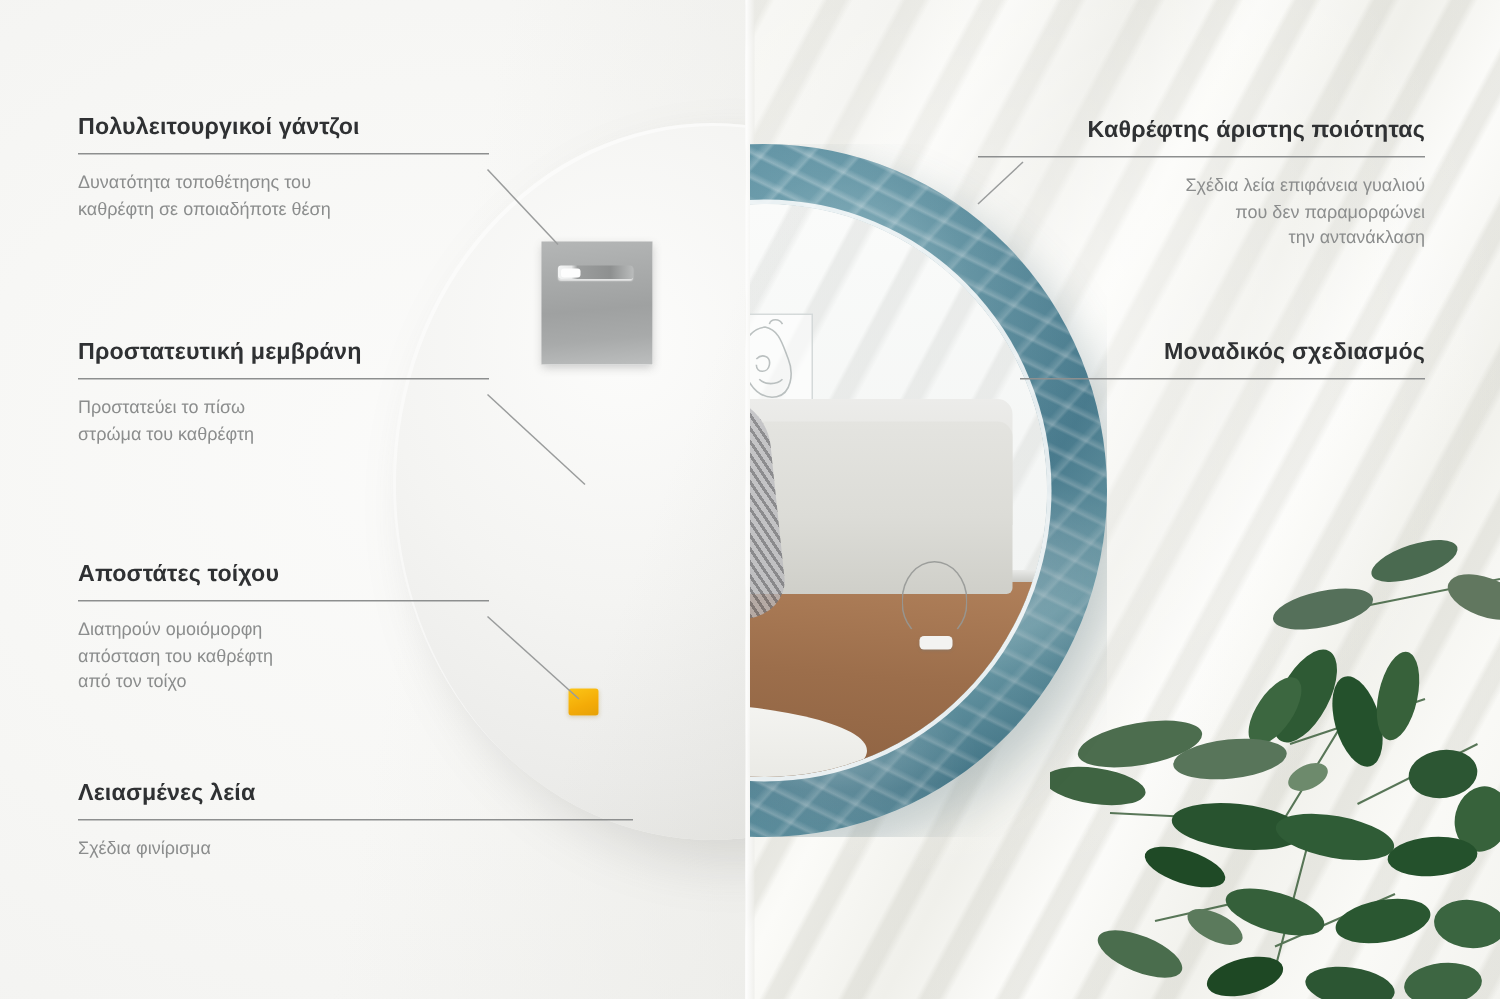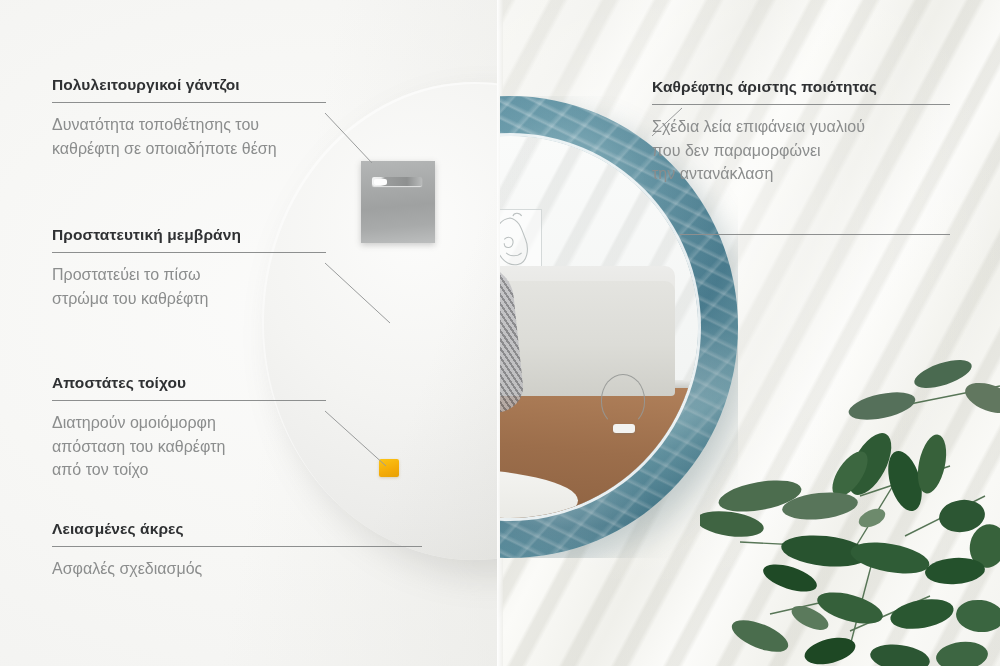--- a/index.html
+++ b/index.html
@@ -201,24 +201,24 @@
   
   .callout{ position:absolute; }
   .callout .c-title{
     font-size:15.5px; font-weight:bold; color:#2f3133;
     letter-spacing:.1px; white-space:nowrap;
   }
   .callout .c-rule{
     height:1px; background:#8d8f8f; margin-top:8px; margin-bottom:10px;
   }
   .callout .c-desc{
-    font-size:16px; color:#8b8d8d; line-height:1.47; white-space:pre-line;
+    font-size:12px; color:#8b8d8d; line-height:1.47; white-space:pre-line;
   }
   .callout.right .c-title,
-  .callout.right .c-desc{ text-align:left; }
+  .callout.right .c-desc{ text-align:right; }
 
   .co-hooks    { left:52px;  top:76px;  width:274px; }
   .co-membrane { left:52px;  top:226px; width:274px; }
   .co-spacers  { left:52px;  top:374px; width:274px; }
   .co-edges    { left:52px;  top:520px; width:370px; }
 
   .co-quality  { right:50px; top:78px;  width:298px; }
   .co-design   { right:50px; top:226px; width:270px; }
 
   
@@ -334,30 +334,31 @@
   </div>
 
   <div class="callout co-membrane">
     <div class="c-title">Προστατευτική μεμβράνη</div>
     <div class="c-rule"></div>
     <div class="c-desc">Προστατεύει το πίσω
 στρώμα του καθρέφτη</div>
   </div>
 
   <div class="callout co-edges">
-    <div class="c-title">Λειασμένες άκρες</div>
-    <div class="c-rule"></div>
-    <div class="c-desc">Ασφαλές σχεδιασμός</div>
+    <div class="c-title">Λειασμένες λεία</div>
+    <div class="c-rule"></div>
+    <div class="c-desc">Σχέδια φινίρισμα</div>
   </div>
 
   <div class="callout right co-quality">
     <div class="c-title">Καθρέφτης άριστης ποιότητας</div>
     <div class="c-rule"></div>
     <div class="c-desc">Σχέδια λεία επιφάνεια γυαλιού
 που δεν παραμορφώνει
 την αντανάκλαση</div>
   </div>
 
   <div class="callout right co-design">
+    <div class="c-title">Μοναδικός σχεδιασμός</div>
     <div class="c-rule"></div>
   </div>
 
 </div>
 
 </body></html>

